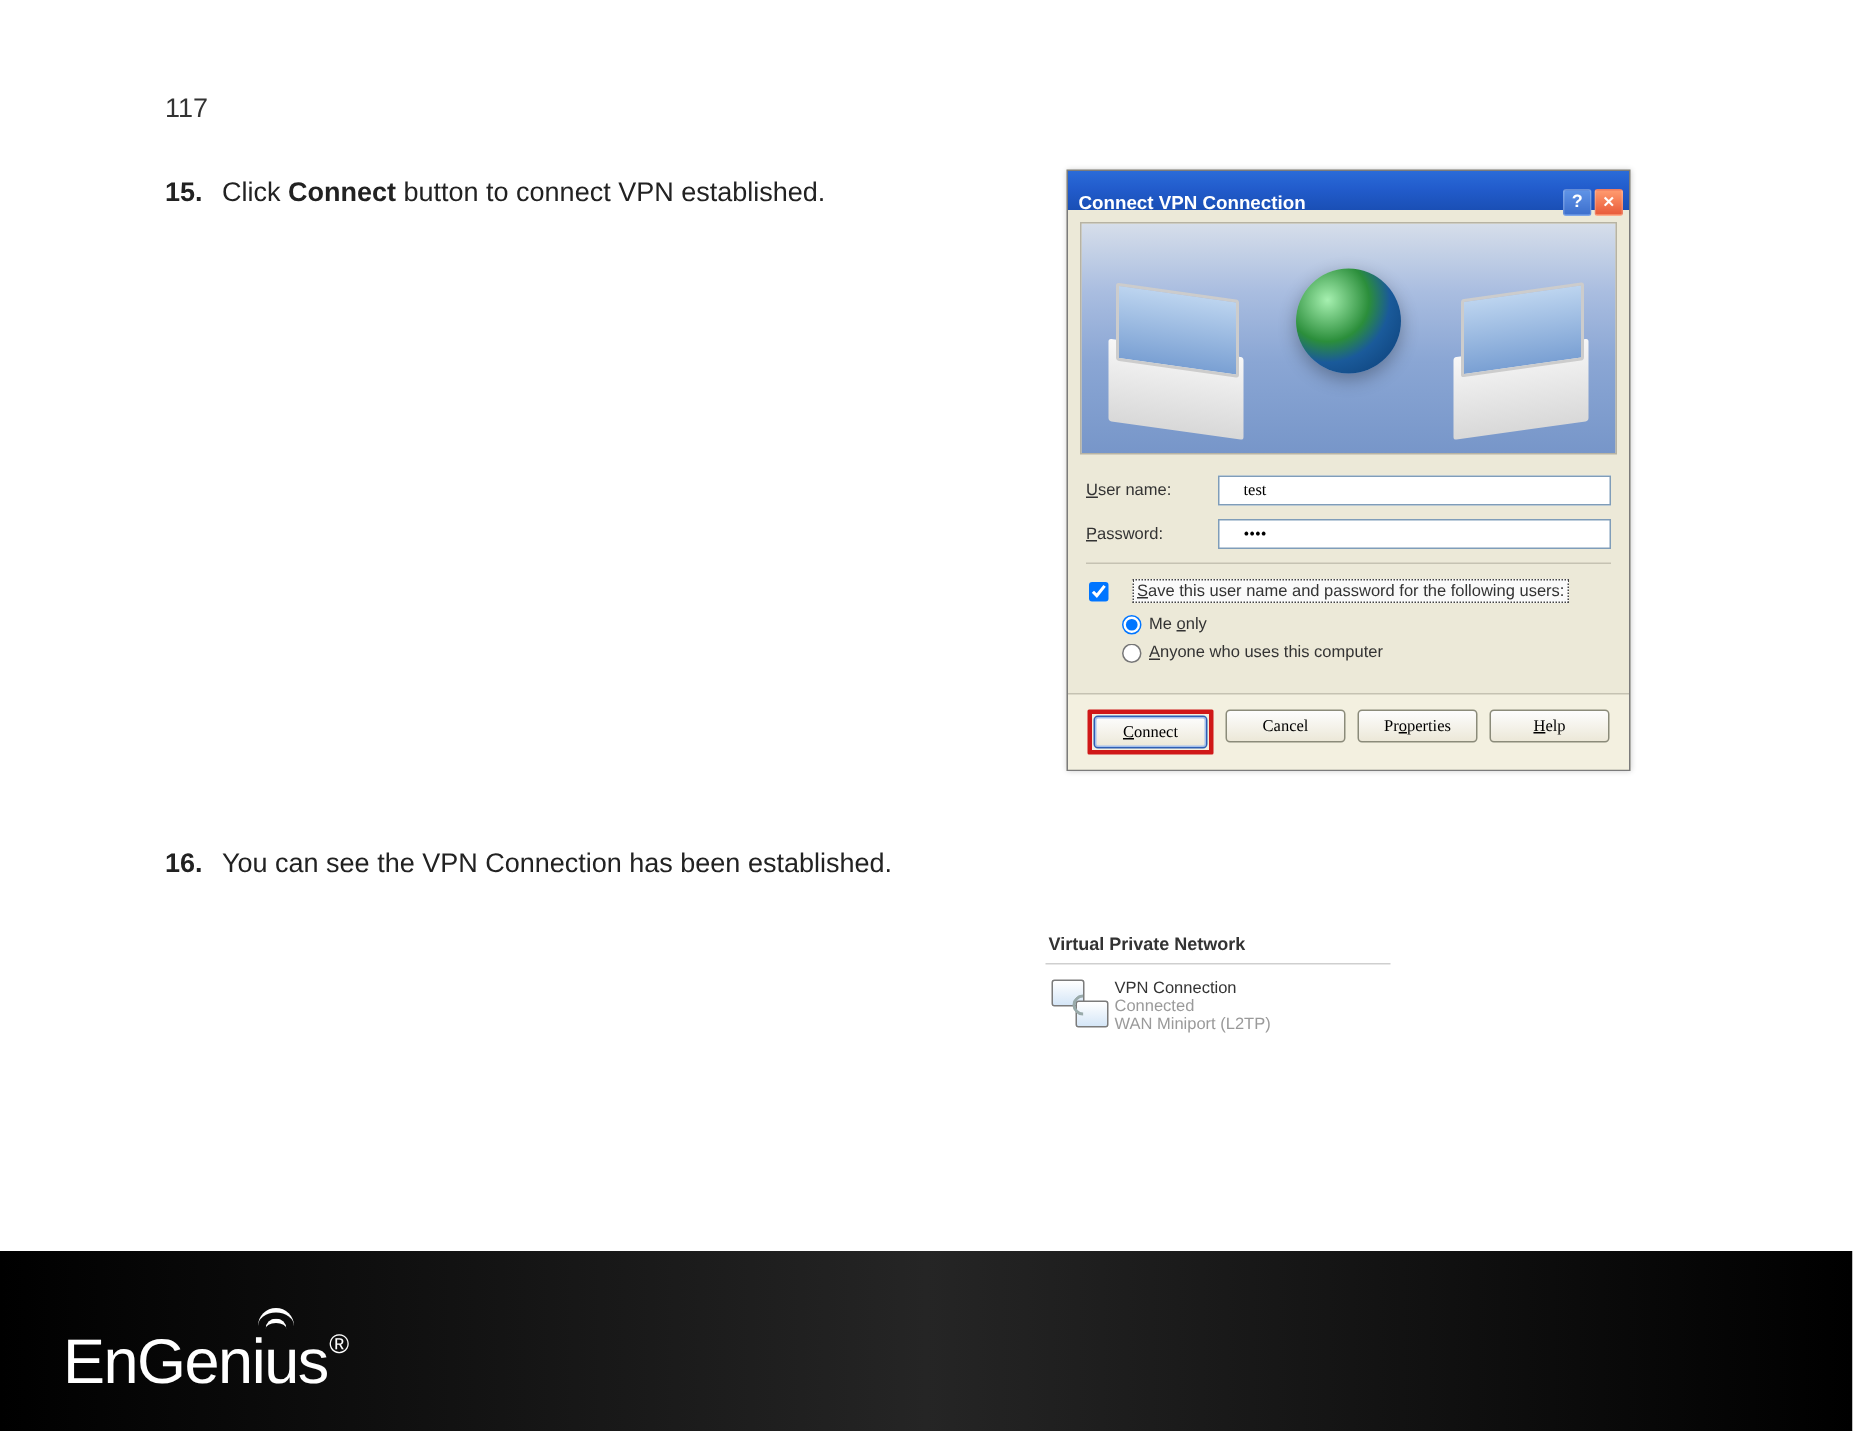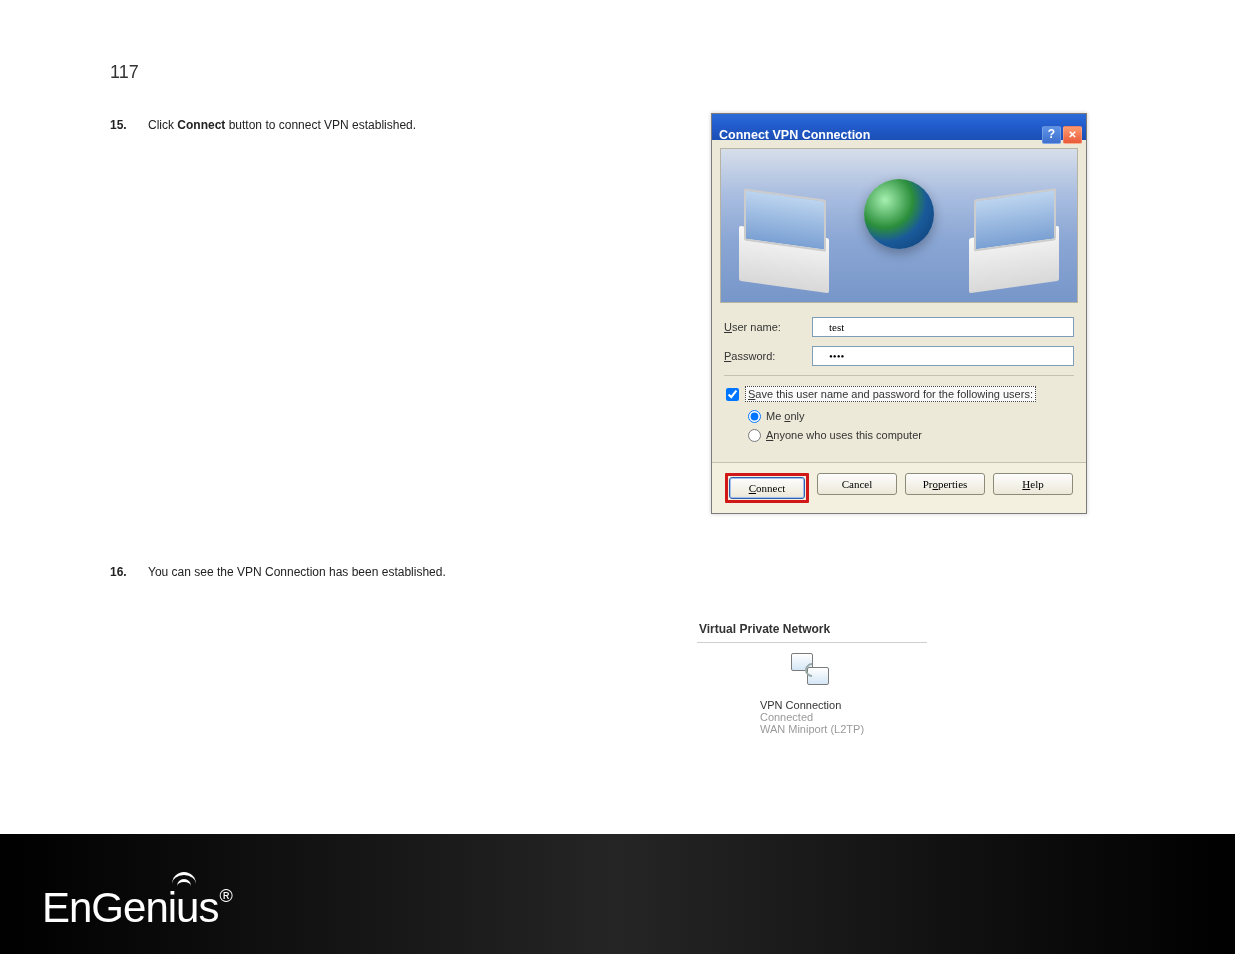--- a/index.html
+++ b/index.html
@@ -14,21 +14,21 @@
   .page-number {
     position: absolute;
     top: 62px;
     left: 110px;
     font-size: 18px;
     color: #333;
   }
   .step {
     position: absolute;
     left: 110px;
-    font-size: 12px;
+    font-size: 18px;
     color: #222;
     display: flex;
     gap: 10px;
   }
   .step-num { font-weight: 700; min-width: 28px; }
   .step-text b { font-weight: 700; }
   #step15 { top: 118px; }
   #step16 { top: 565px; }
 
   
@@ -105,21 +105,21 @@
   .row label { width: 88px; }
   .row label u { text-decoration: underline; }
   .row input.txt {
     flex:1; height:20px; border:1px solid #7f9db9;
     padding: 1px 16px; font-family: Tahoma; font-size:11px;
     background:#fff;
   }
   .hr { border-top:1px solid #c5c2b2; margin: 6px 0 8px; }
 
   .save-block { padding: 0 2px 6px 2px; }
-  .chk-line { display:flex; align-items:center; gap:6px; padding:2px 0; }
+  .chk-line { display:flex; align-items:center; gap:16px; padding:2px 0; }
   .chk-line .chklabel { padding:1px 2px; }
   .chk-line.focus .chklabel { border:1px dotted #444; background:#fafafa; }
   .radios { padding: 3px 0 3px 22px; }
   .radios .r-line { display:flex; align-items:flex-start; gap:5px; padding:3px 0;}
   input[type=checkbox], input[type=radio] { width:13px; height:13px; }
 
   .btn-row {
     border-top:1px solid #c5c2b2;
     background:#f3f0e0;
     padding: 10px 6px;
@@ -142,21 +142,21 @@
 
   
   .vpn-panel {
     position:absolute; top:620px; left:697px; width:230px;
     font-family: Tahoma, sans-serif;
   }
   .vpn-panel .header {
     font-weight:700; font-size:12px; color:#333;
     border-bottom:1px solid #cfcfcf; padding:2px 0 6px 2px;
   }
-  .vpn-body { display:flex; gap:10px; padding:10px 4px; align-items:center;flex-direction:column;}
+  .vpn-body { display:flex; padding:10px 4px; align-items:center;}
   .vpn-icon {
     width:42px; height:36px; position:relative;
   }
   .vpn-icon .d {
     width:22px;height:18px;border:1px solid #7b7b7b;background:linear-gradient(#fff,#d5e6f7);
     position:absolute; border-radius:2px;
   }
   .vpn-icon .d1{top:0;left:0;}
   .vpn-icon .d2{top:14px;left:16px;}
   .vpn-icon .link{position:absolute;top:10px;left:14px;width:14px;height:14px;border:2px solid #9aa;border-radius:50%;border-top-color:transparent;border-right-color:transparent;transform:rotate(45deg);}

